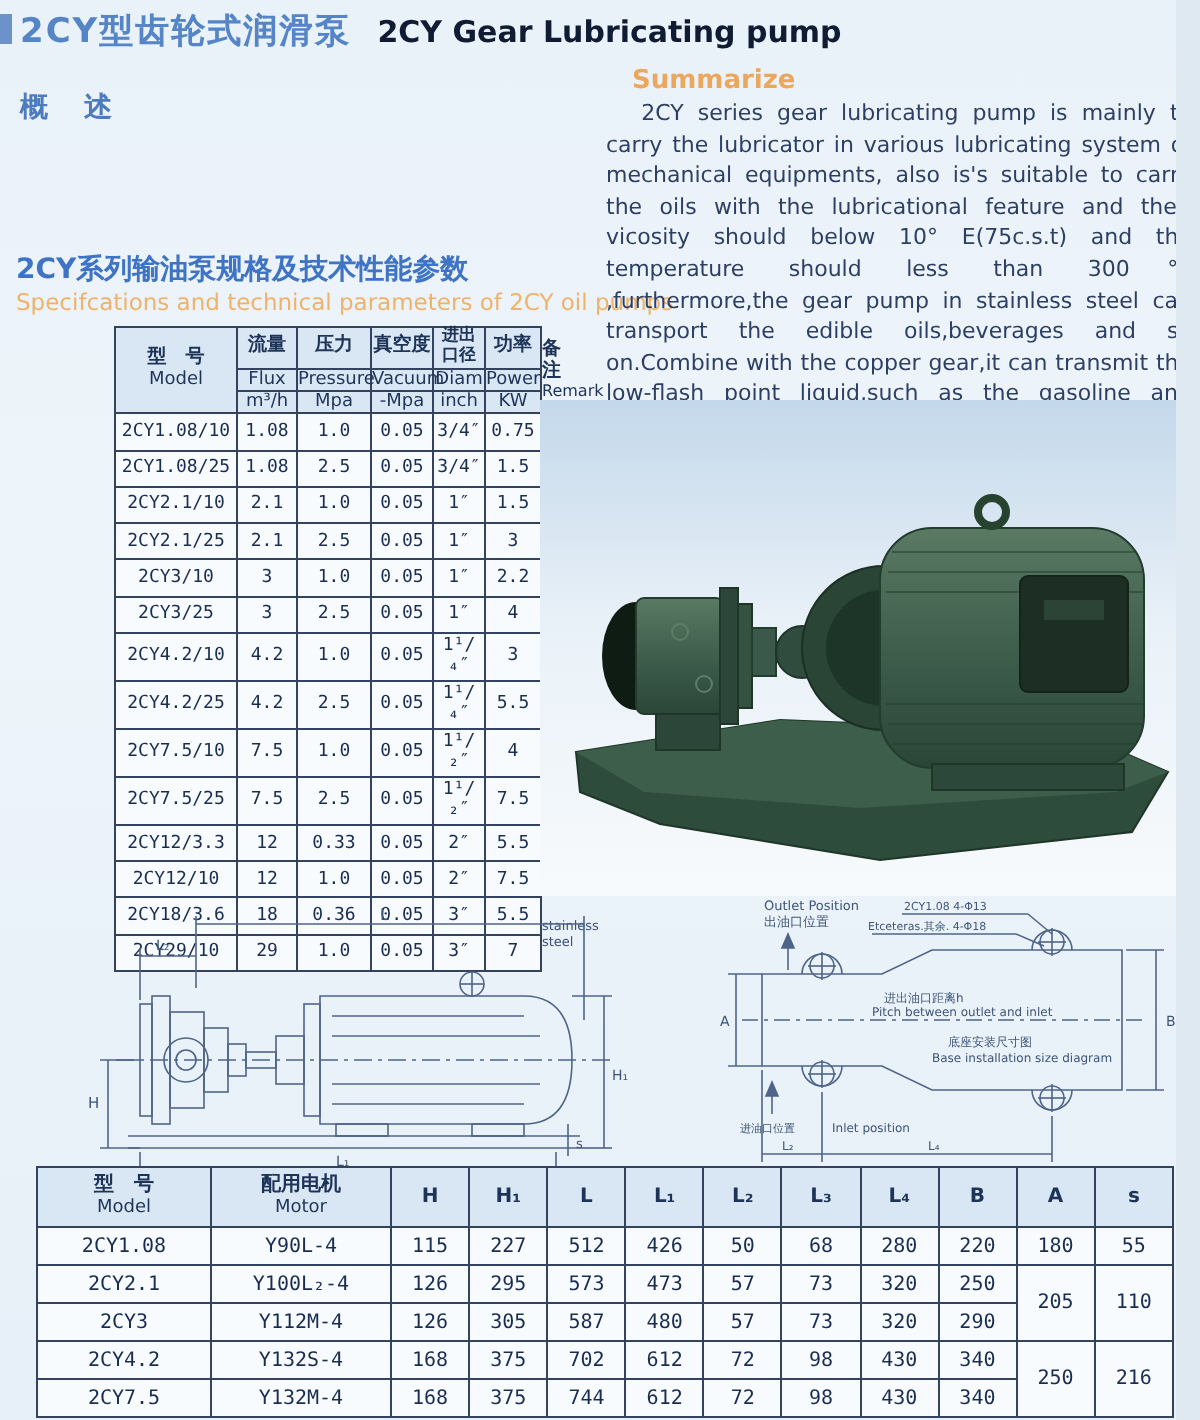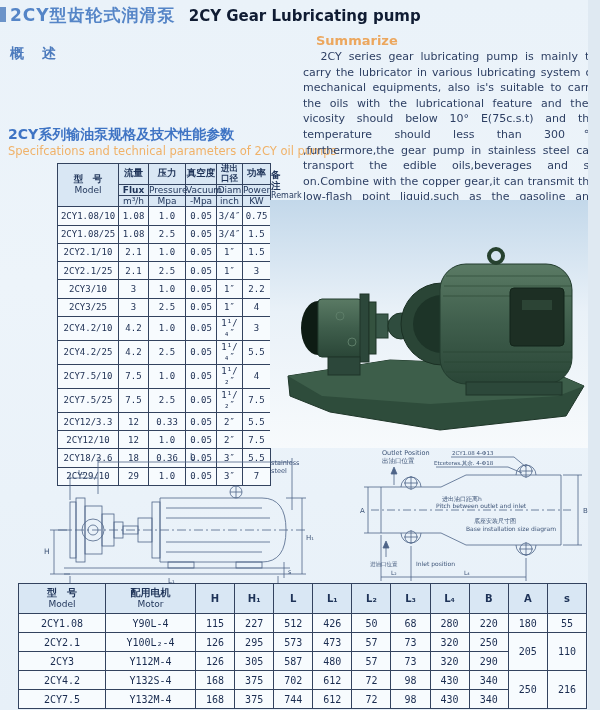--- a/index.html
+++ b/index.html
@@ -102,21 +102,21 @@
           <div style="font-size:8.5px">进出</div>
           <div style="font-size:8.5px">口径</div>
         </th>
         <th class="cnh">功率</th>
         <th rowspan="3">
           <div class="cnh">备　注</div>
           <div style="font-weight:normal;font-size:8px">Remark</div>
         </th>
       </tr>
       <tr style="font-weight:normal">
-        <th style="font-weight:bold">Flux</th>
+        <th style="font-weight:normal">Flux</th>
         <th style="font-weight:normal">Pressure</th>
         <th style="font-weight:normal">Vacuum</th>
         <th style="font-weight:normal">Diam</th>
         <th style="font-weight:normal">Power</th>
       </tr>
       <tr>
         <th style="font-weight:normal">m³/h</th>
         <th style="font-weight:normal">Mpa</th>
         <th style="font-weight:normal">-Mpa</th>
         <th style="font-weight:normal">inch</th>

